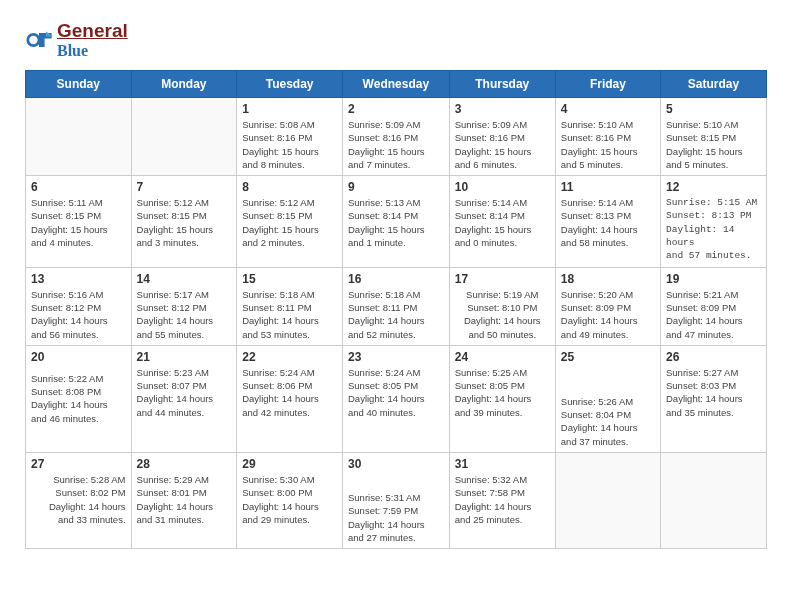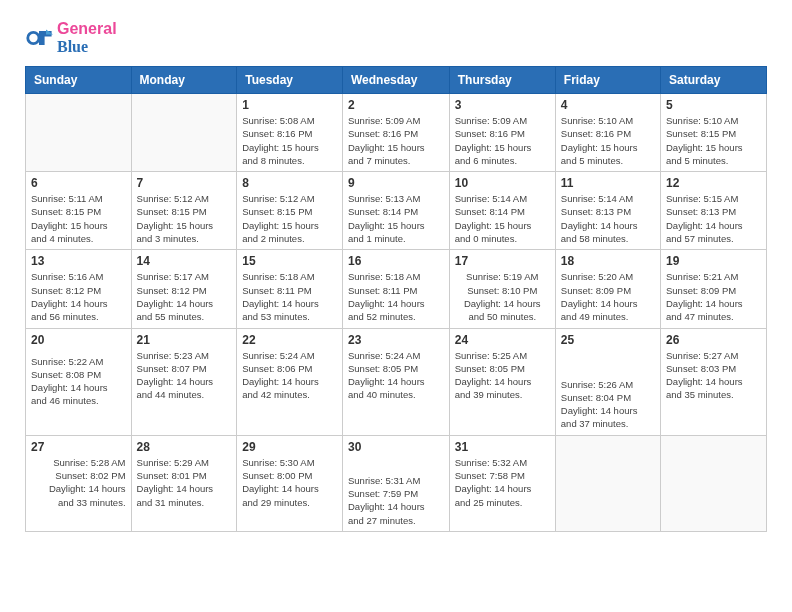--- a/index.html
+++ b/index.html
@@ -41,21 +41,21 @@
     }
     .calendar {
       width: 100%;
       border-collapse: collapse;
       font-size: 10px;
     }
     .calendar th {
       background-color: #2a6eb5;
       color: white;
       padding: 6px 8px;
-      text-align: left;
+      text-align: center;
       font-size: 12px;
       font-weight: bold;
       border: 1px solid #1a5ea5;
     }
     .calendar td {
       border: 1px solid #ccc;
       padding: 4px 5px;
       vertical-align: top;
       width: 108px;
       min-height: 70px;
@@ -81,21 +81,21 @@
 
 <div class="header-section">
   <div class="logo">
     <svg class="logo-icon" viewBox="0 0 40 40">
       <circle cx="12" cy="20" r="10" fill="#2a6eb5"></circle>
       <circle cx="12" cy="20" r="6" fill="white"></circle>
       <polygon points="20,10 38,10 38,18 28,18 28,30 20,30" fill="#2a6eb5"></polygon>
       <polygon points="30,8 40,15 30,15" fill="#4a9fd5"></polygon>
     </svg>
     <div>
-      <span style="font-size:16px;font-weight:bold;color:#ec4899;">General</span><br>
+      <span style="font-size:19px;font-weight:bold;color:#7f1d1d;text-decoration:underline;">General</span><br>
       <span style="font-size:16px;font-weight:bold;color:#2a6eb5;font-family:Liberation Serif, serif;">Blue</span>
     </div>
   </div>
   <div class="title-section">
     <div class="month-title"></div>
     <div class="location-title"></div>
   </div>
 </div>
 
 <table class="calendar">
@@ -188,21 +188,21 @@
         </td>
         <td>
           <div class="day-number">11</div>
           <div class="day-info" style="white-space: pre-line;">Sunrise: 5:14 AM
 Sunset: 8:13 PM
 Daylight: 14 hours
 and 58 minutes.</div>
         </td>
         <td>
           <div class="day-number">12</div>
-          <div class="day-info" style="white-space: pre-line;">Sunrise: 5:15 AM
+          <div class="day-info" style="white-space: pre-line; font-family: Liberation Mono, monospace;">Sunrise: 5:15 AM
 Sunset: 8:13 PM
 Daylight: 14 hours
 and 57 minutes.</div>
         </td>
       </tr>
       <tr>
         <td>
           <div class="day-number">13</div>
           <div class="day-info" style="white-space: pre-line;">Sunrise: 5:16 AM
 Sunset: 8:12 PM

